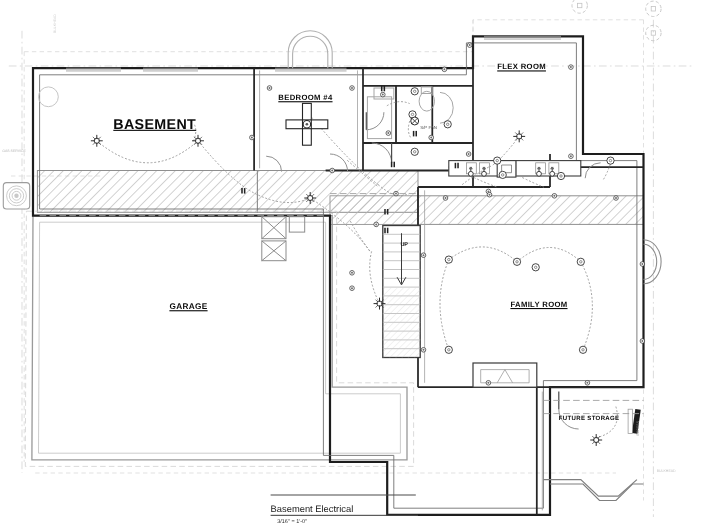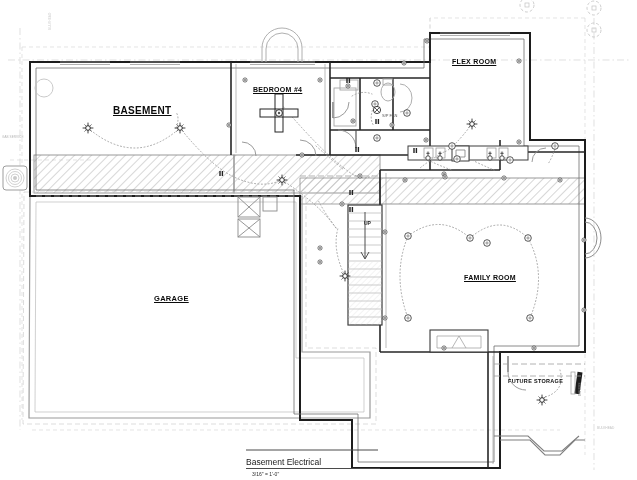--- a/index.html
+++ b/index.html
@@ -381,27 +381,27 @@
     <circle cx="377" cy="110" r="3.6" fill="#fff" stroke="#2b2b2b" stroke-width="0.9"></circle>
     <path d="M374.4 107.4 L379.6 112.6 M379.6 107.4 L374.4 112.6" stroke="#2b2b2b" stroke-width="0.8"></path>
   </g>
 
   <g>
     <line x1="246" y1="450" x2="378" y2="450" stroke="#4a4a4a" stroke-width="1"></line>
   </g>
 
 </svg>
 
-<div class="rmlabel" style="left:113px;top:105px;font-size:10px;">BASEMENT</div>
+<div class="rmlabel" style="left:103px;top:105px;font-size:13px;">BASEMENT</div>
 
 <div class="rmlabel" style="left:253px;top:86px;font-size:7px;">BEDROOM #4</div>
 
 <div class="rmlabel" style="left:452px;top:58px;font-size:7px;">FLEX ROOM</div>
 
-<div class="rmlabel" style="left:154px;top:294px;font-size:7.5px;">GARAGE</div>
+<div class="rmlabel" style="left:154px;top:274px;font-size:7.5px;">GARAGE</div>
 
 <div class="rmlabel" style="left:464px;top:274px;font-size:7px;">FAMILY ROOM</div>
 
 <div class="rmlabel" style="left:508px;top:378px;font-size:5.5px;text-decoration:none;">FUTURE STORAGE</div>
 
 <div class="tinylabel" style="left:382px;top:113px;font-size:4px;color:#555555;">S/P FAN</div>
 
 <div class="tinylabel" style="left:364px;top:220px;font-size:5px;color:#222222;font-weight:bold;">UP</div>
 
 <div class="tinylabel" style="left:2px;top:135px;font-size:3.2px;color:#b6b6b6;">GAS SERVICE</div>

